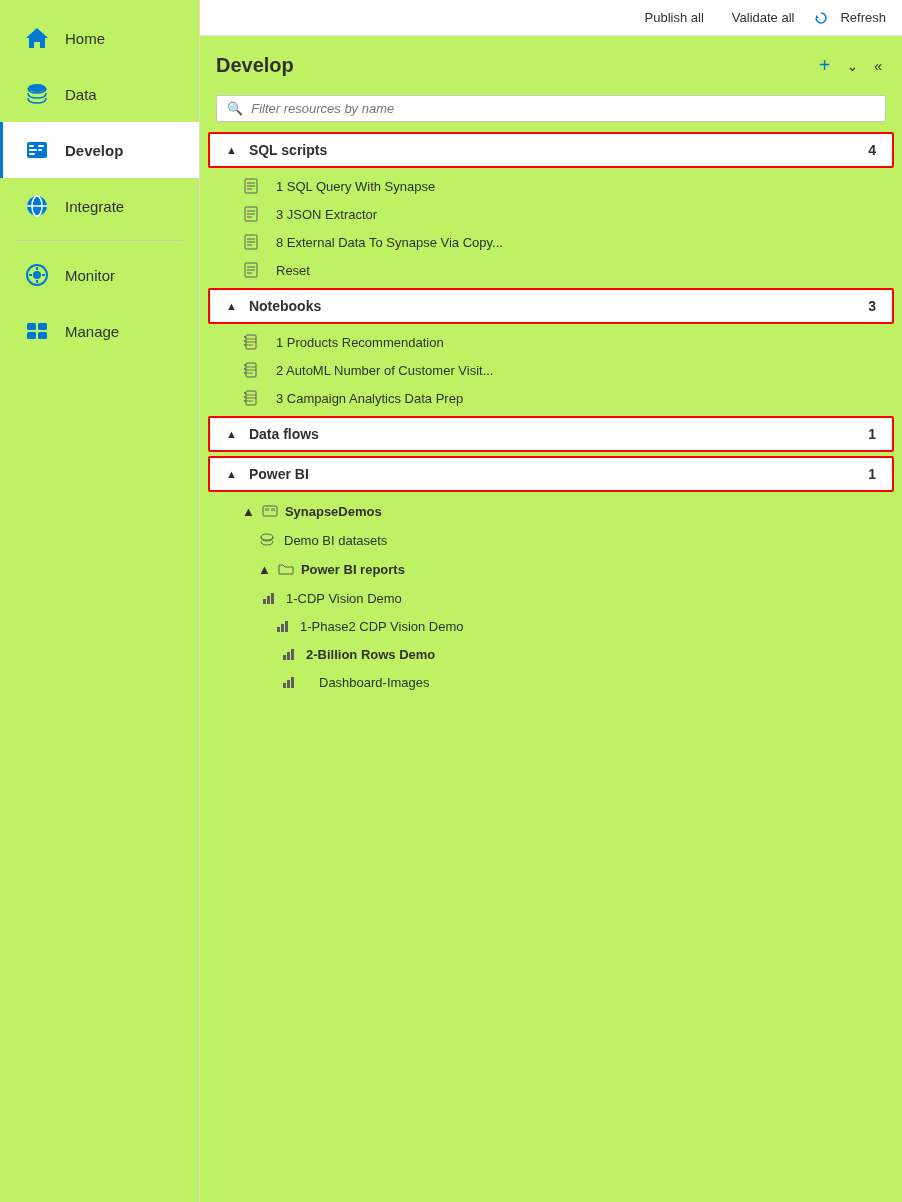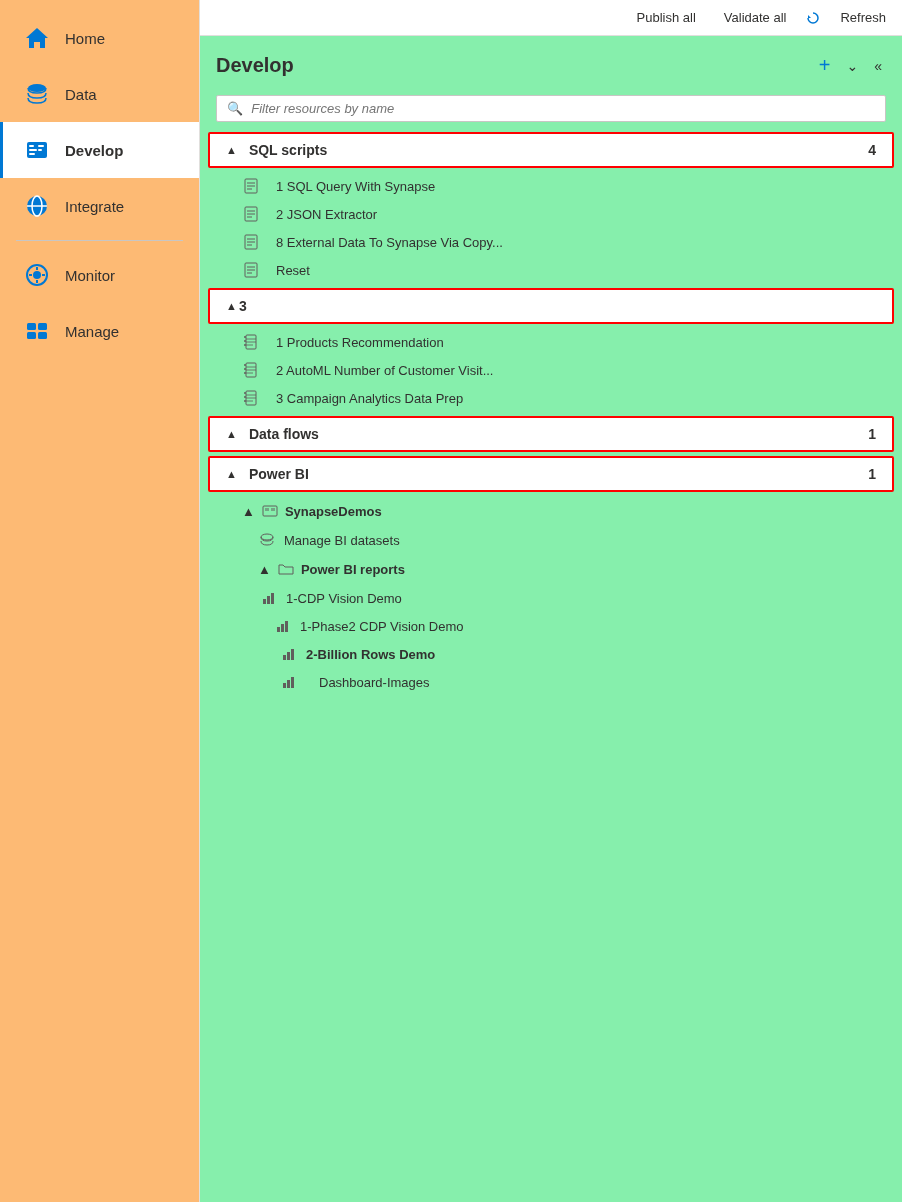--- a/index.html
+++ b/index.html
@@ -8,21 +8,21 @@
       background: #f3f2f1;
       width: 902px;
       height: 1202px;
       overflow: hidden;
       display: flex;
     }
 
     
     .sidebar {
       width: 200px;
-      background: #fdba74;
+      background: #bef264;
       display: flex;
       flex-direction: column;
       padding-top: 10px;
       border-right: 1px solid #e1dfdd;
       flex-shrink: 0;
     }
     .sidebar-item {
       display: flex;
       align-items: center;
       padding: 14px 20px;
@@ -47,21 +47,21 @@
       height: 28px;
       flex-shrink: 0;
       display: flex;
       align-items: center;
       justify-content: center;
     }
 
     
     .main-content {
       flex: 1;
-      background: #86efac;
+      background: #bef264;
       display: flex;
       flex-direction: column;
       overflow: hidden;
     }
 
     
     .top-bar {
       height: 36px;
       background: #ffffff;
       border-bottom: 1px solid #e1dfdd;
@@ -75,21 +75,21 @@
       font-size: 13px;
       color: #323130;
       cursor: pointer;
       padding: 4px 8px;
       border: none;
       background: none;
     }
     .top-bar-refresh {
       display: flex;
       align-items: center;
-      gap: 20px;
+      gap: 12px;
       font-size: 13px;
       color: #323130;
       cursor: pointer;
     }
 
     
     .develop-panel {
       flex: 1;
       overflow-y: auto;
       padding: 0;
@@ -353,21 +353,21 @@
       </div>
       <div class="tree-item">
         <span class="tree-item-icon">
           <svg width="16" height="16" viewBox="0 0 16 16">
               <rect x="2" y="1" width="12" height="14" rx="1" fill="none" stroke="#605e5c" stroke-width="1"></rect>
               <line x1="4" y1="5" x2="12" y2="5" stroke="#605e5c" stroke-width="1"></line>
               <line x1="4" y1="8" x2="12" y2="8" stroke="#605e5c" stroke-width="1"></line>
               <line x1="4" y1="11" x2="9" y2="11" stroke="#605e5c" stroke-width="1"></line>
             </svg>
         </span>
-        <span>2 JSON Extractor</span>
+        <span>3 JSON Extractor</span>
       </div>
       <div class="tree-item">
         <span class="tree-item-icon">
           <svg width="16" height="16" viewBox="0 0 16 16">
               <rect x="2" y="1" width="12" height="14" rx="1" fill="none" stroke="#605e5c" stroke-width="1"></rect>
               <line x1="4" y1="5" x2="12" y2="5" stroke="#605e5c" stroke-width="1"></line>
               <line x1="4" y1="8" x2="12" y2="8" stroke="#605e5c" stroke-width="1"></line>
               <line x1="4" y1="11" x2="9" y2="11" stroke="#605e5c" stroke-width="1"></line>
             </svg>
         </span>
@@ -381,20 +381,21 @@
               <line x1="4" y1="8" x2="12" y2="8" stroke="#605e5c" stroke-width="1"></line>
               <line x1="4" y1="11" x2="9" y2="11" stroke="#605e5c" stroke-width="1"></line>
             </svg>
         </span>
         <span>Reset</span>
       </div>
     </div>
 
     <div class="section-header" style="border: 2px solid red;">
       <span class="section-chevron">▲</span>
+      <span class="section-title">Notebooks</span>
       <span class="section-count">3</span>
     </div>
     <div>
       <div class="tree-item">
         <span class="tree-item-icon">
           <svg width="16" height="16" viewBox="0 0 16 16">
               <rect x="3" y="1" width="10" height="14" rx="1" fill="none" stroke="#605e5c" stroke-width="1"></rect>
               <line x1="3" y1="5" x2="13" y2="5" stroke="#605e5c" stroke-width="0.8"></line>
               <line x1="3" y1="8" x2="13" y2="8" stroke="#605e5c" stroke-width="0.8"></line>
               <line x1="3" y1="11" x2="10" y2="11" stroke="#605e5c" stroke-width="0.8"></line>
@@ -461,21 +462,21 @@
       </div>
 
       <div class="power-bi-reports-item" style="padding-left: 58px;">
         <span class="tree-item-icon">
           <svg width="16" height="16" viewBox="0 0 16 16">
             <ellipse cx="8" cy="5" rx="6" ry="3" fill="none" stroke="#605e5c" stroke-width="1"></ellipse>
             <path d="M2,5 Q2,9 8,9 Q14,9 14,5" stroke="#605e5c" stroke-width="1" fill="none"></path>
             <path d="M2,9 Q2,13 8,13 Q14,13 14,9" stroke="#605e5c" stroke-width="1" fill="none"></path>
           </svg>
         </span>
-        <span>Manage BI datasets</span>
+        <span>Demo BI datasets</span>
       </div>
 
       <div class="sub-section-header2">
         <span>▲</span>
         <span class="tree-item-icon">
           <svg width="16" height="16" viewBox="0 0 16 16">
               <path d="M1,4 L1,13 L15,13 L15,6 L7,6 L5,4 Z" fill="none" stroke="#605e5c" stroke-width="1"></path>
             </svg>
         </span>
         <span>Power BI reports</span>

